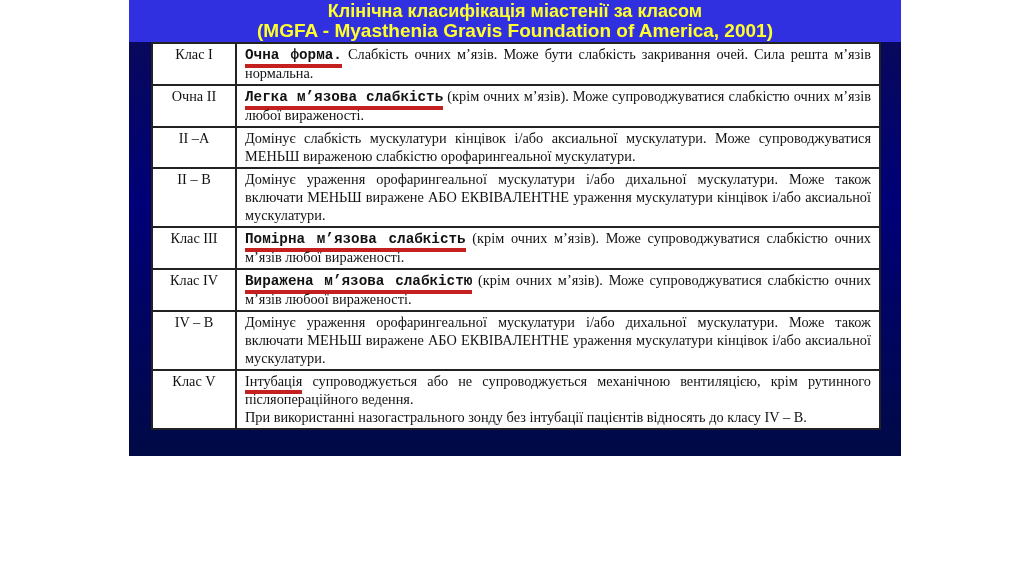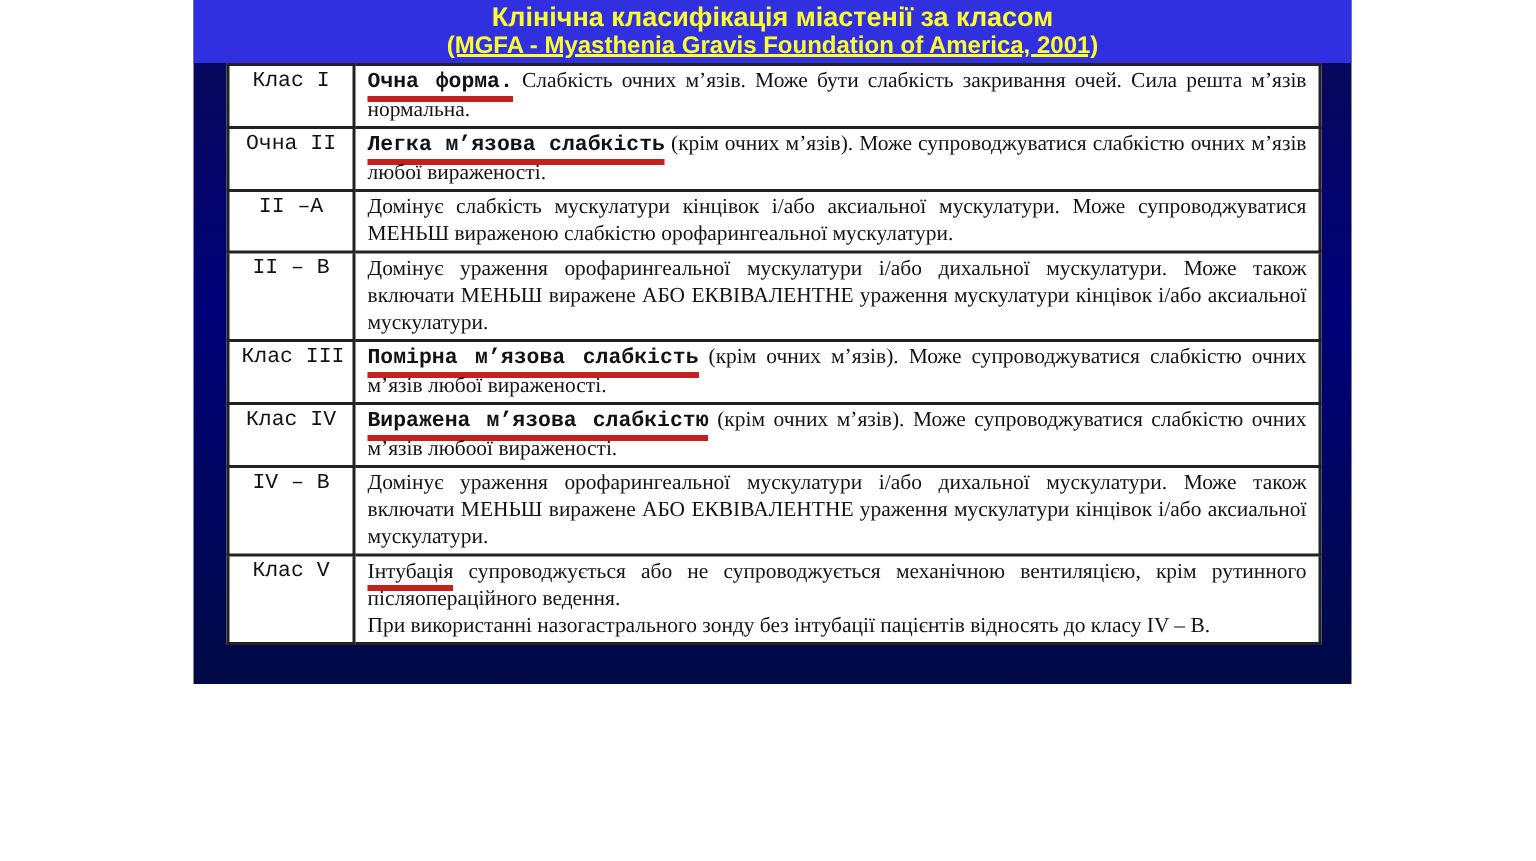--- a/index.html
+++ b/index.html
@@ -25,36 +25,35 @@
     overflow:hidden;
     margin-left:15px;
   }
   .title-band{
     position:absolute;left:0;top:0;width:772px;height:42px;
     background:var(--title-bg);
     text-align:center;color:var(--title-text);
     font-family:"Liberation Sans", sans-serif;font-weight:bold;
   }
   .title-line1{font-size:18px;line-height:20px;margin-top:1px;letter-spacing:0px;}
-  .title-line2{font-size:16px;line-height:20px;text-decoration:underline;text-decoration-thickness:2px;}
+  .title-line2{font-size:19px;line-height:20px;text-decoration-thickness:2px;}
   table.cls{
     position:absolute;left:22px;top:42px;width:730px;
     border-collapse:collapse;background:#ffffff;
     table-layout:fixed;
   }
   table.cls td{
     border:2px solid var(--border);
     font-size:14.3px;line-height:18px;
     padding:1px 8px 2px 8px;
     vertical-align:top;color:#121212;
   }
   td.lbl{
     width:66px;text-align:center;padding:1px 2px 2px 2px;
     white-space:nowrap;
-    font-family:Liberation Mono, monospace;
   }
   td.desc{text-align:justify;}
   .bold{font-weight:bold;font-family:Liberation Mono, monospace;}
   .redline{
     border-bottom:4px solid var(--underline);
     padding-bottom:1px;
   }
 </style>
 </head>
 <body>

